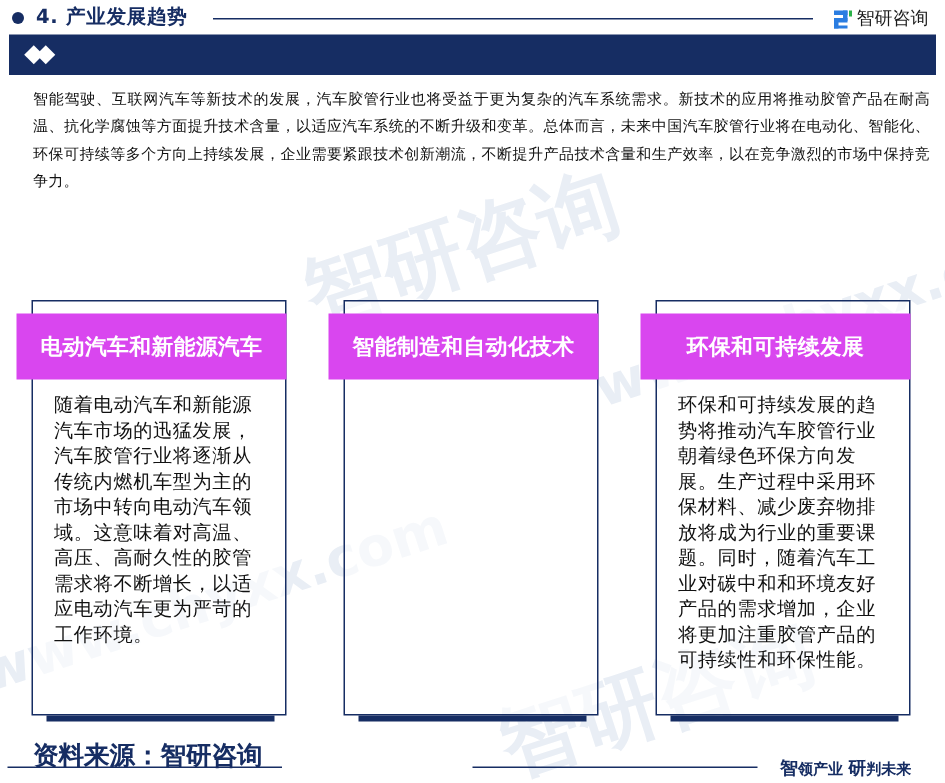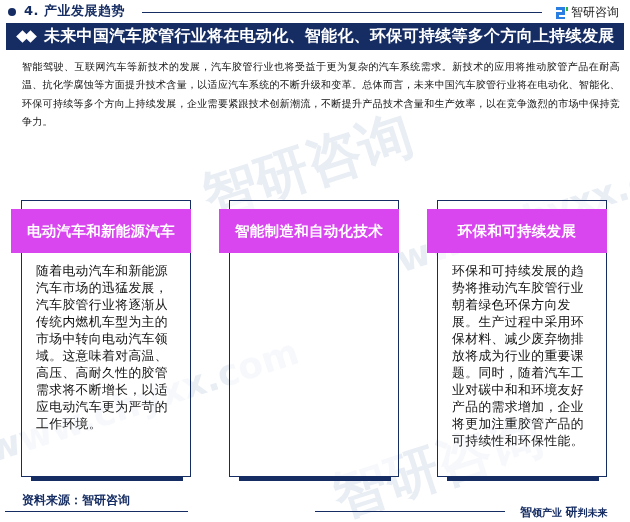--- a/index.html
+++ b/index.html
@@ -31,21 +31,21 @@
 
   
   .card { position: absolute; top: 200px; width: 170px; height: 278px; }
   .card-border { position: absolute; left: 0; top: 0; width: 170px; height: 277px; border: 1.5px solid #162d63; background: rgba(255,255,255,0.6); }
   .card-header { position: absolute; left: -10px; top: 9px; width: 180px; height: 44px; background: #d946ef; display: flex; align-items: center; justify-content: center; }
   .card-title { color: #fff; font-size: 14.5px; font-weight: bold; letter-spacing: 0.3px; }
   .card-body { position: absolute; left: 15px; top: 62px; width: 145px; font-size: 12.8px; line-height: 17px; color: #111; letter-spacing: 0.4px; }
   .card-shadow { position: absolute; left: 10px; top: 277px; width: 152px; height: 4px; background: #162d63; }
 
   
-  .source { position: absolute; left: 22px; top: 492px; font-size: 12px; font-weight: bold; color: #162d63; }
+  .source { position: absolute; left: 22px; top: 492px; font-size: 17px; font-weight: bold; color: #162d63; }
   .bottom-line { position: absolute; left: 5px; top: 511px; width: 183px; height: 1px; background: #162d63; }
   .bottom-line2 { position: absolute; left: 315px; top: 511px; width: 190px; height: 1px; background: #162d63; }
   .slogan { position: absolute; left: 520px; top: 504px; font-size: 10px; color: #162d63; font-weight: bold; white-space: nowrap; }
   .slogan .big { font-size: 12px; }
 </style>
 </head>
 <body>
 
 <div class="watermark">
   <div class="wm" style="left:200px; top:130px; font-size:54px;">智研咨询</div>
@@ -69,21 +69,20 @@
     </span>
     <span class="logo-text">智研咨询</span>
   </div>
 </div>
 
 <div class="banner">
   <div class="diamonds">
     <span style="left:4px;"></span>
     <span style="left:12px;"></span>
   </div>
-  <span class="banner-title">未来中国汽车胶管行业将在电动化、智能化、环保可持续等多个方向上持续发展</span>
 </div>
 
 <p class="intro">智能驾驶、互联网汽车等新技术的发展，汽车胶管行业也将受益于更为复杂的汽车系统需求。新技术的应用将推动胶管产品在耐高温、抗化学腐蚀等方面提升技术含量，以适应汽车系统的不断升级和变革。总体而言，未来中国汽车胶管行业将在电动化、智能化、环保可持续等多个方向上持续发展，企业需要紧跟技术创新潮流，不断提升产品技术含量和生产效率，以在竞争激烈的市场中保持竞争力。</p>
 
 <div class="card" style="left:21px;">
   <div class="card-border"></div>
   <div class="card-header">
     <span class="card-title">电动汽车和新能源汽车</span>
   </div>
   <p class="card-body">随着电动汽车和新能源汽车市场的迅猛发展，汽车胶管行业将逐渐从传统内燃机车型为主的市场中转向电动汽车领域。这意味着对高温、高压、高耐久性的胶管需求将不断增长，以适应电动汽车更为严苛的工作环境。</p>

